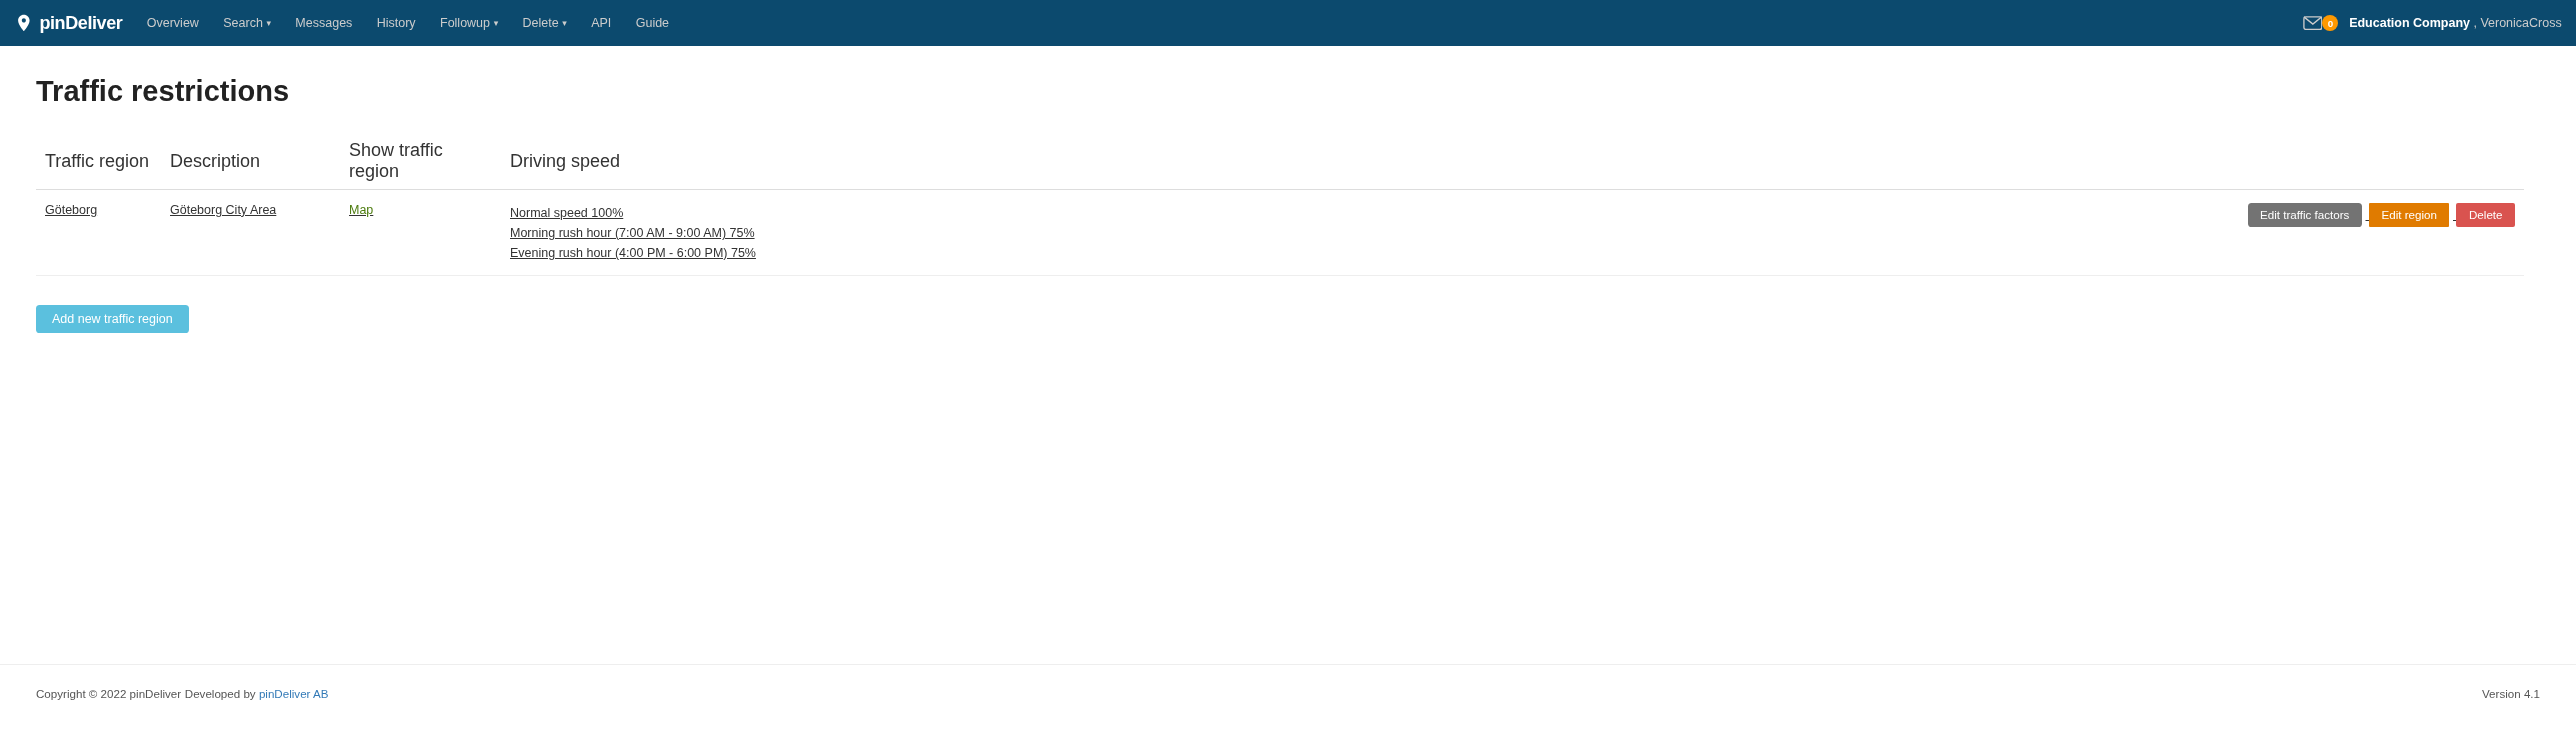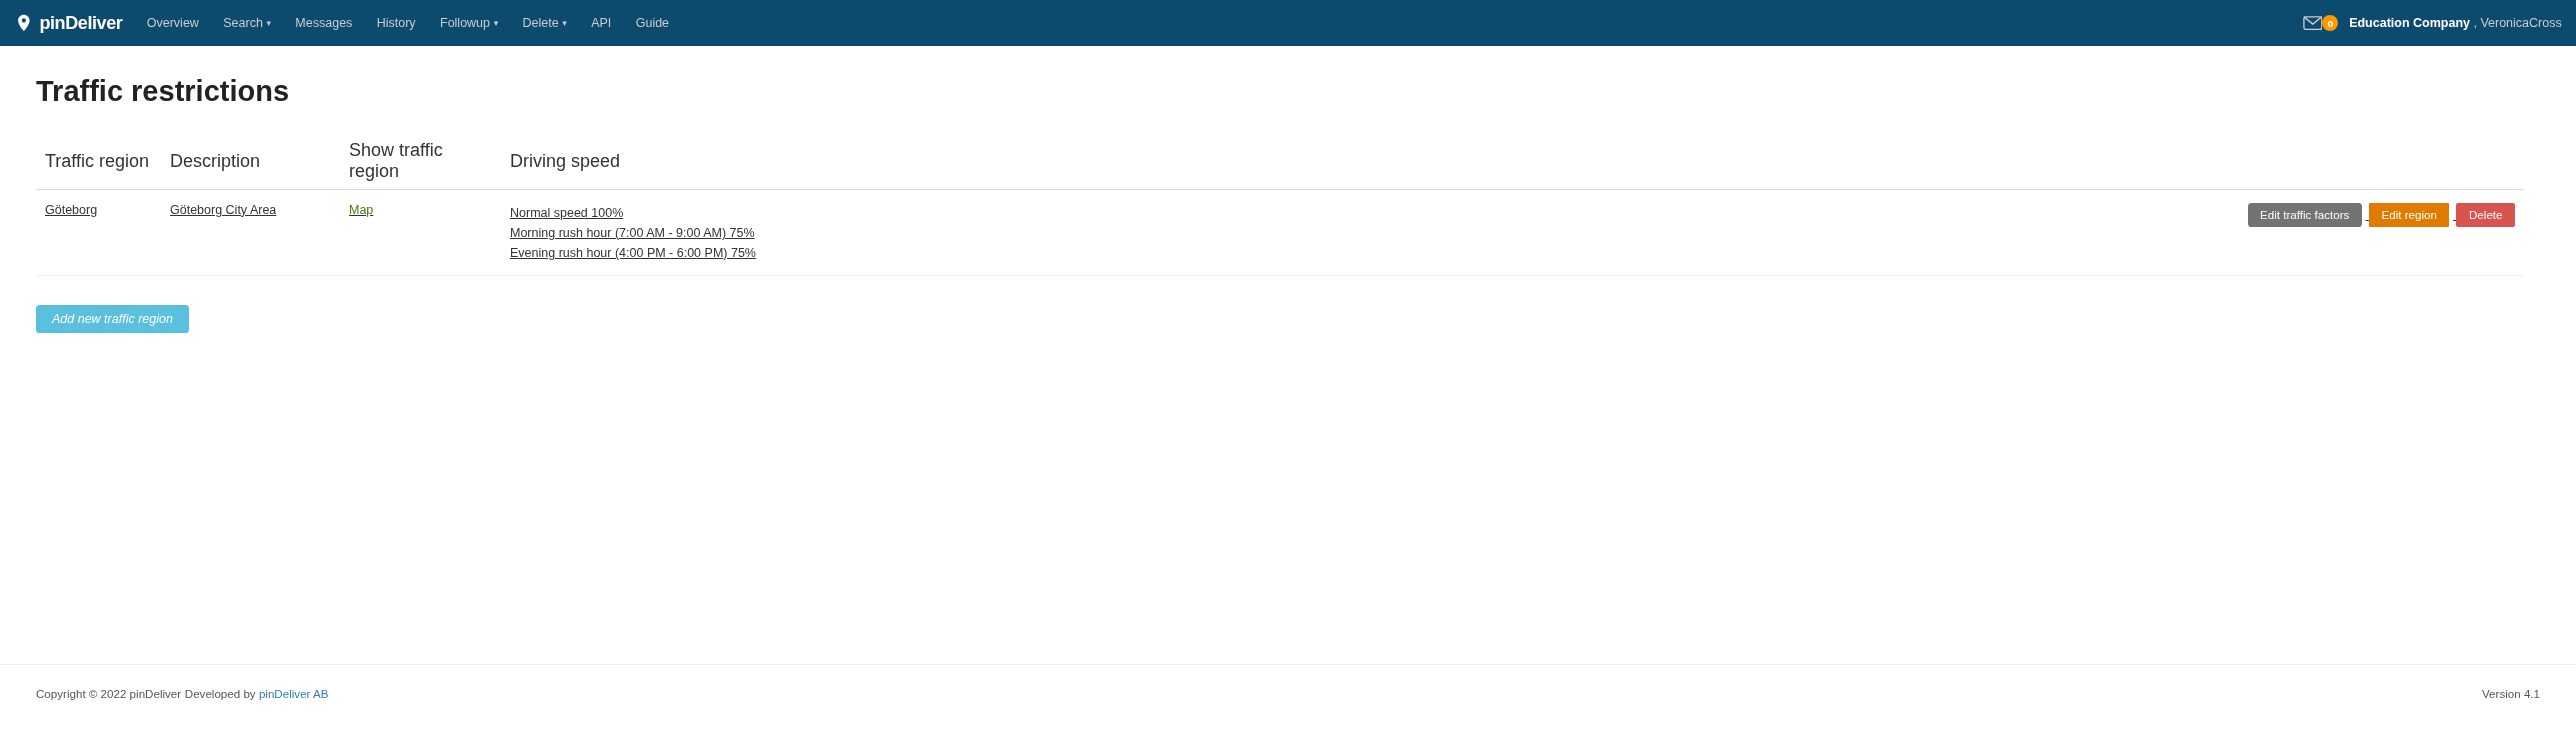--- a/index.html
+++ b/index.html
@@ -157,21 +157,20 @@
 
     .btn-add {
       background: #5bc0de;
       color: #fff;
       border: none;
       padding: 7.2px 16px;
       border-radius: 3.6px;
       cursor: pointer;
       font-size: 12.5px;
       margin-top: 7.2px;
-      font-style: italic;
     }
 
     
     footer {
       padding: 21.5px 36px;
       border-top: 0.9px solid #eee;
       display: flex;
       justify-content: space-between;
       align-items: flex-end;
       color: #555;

